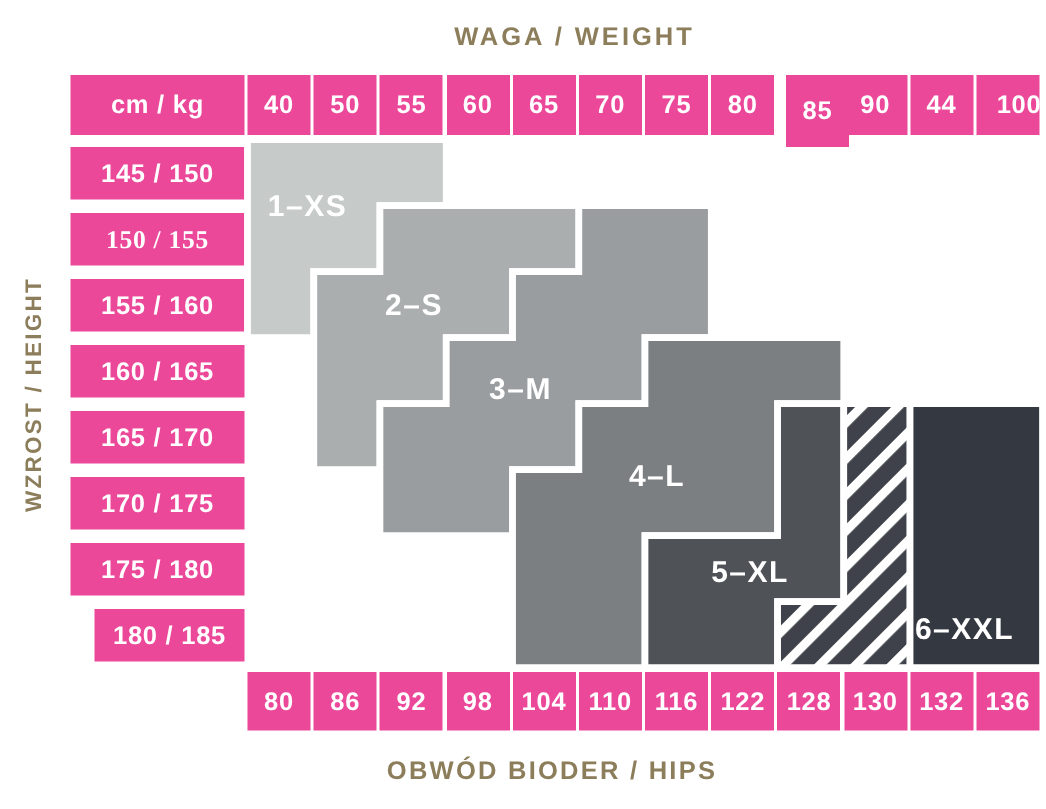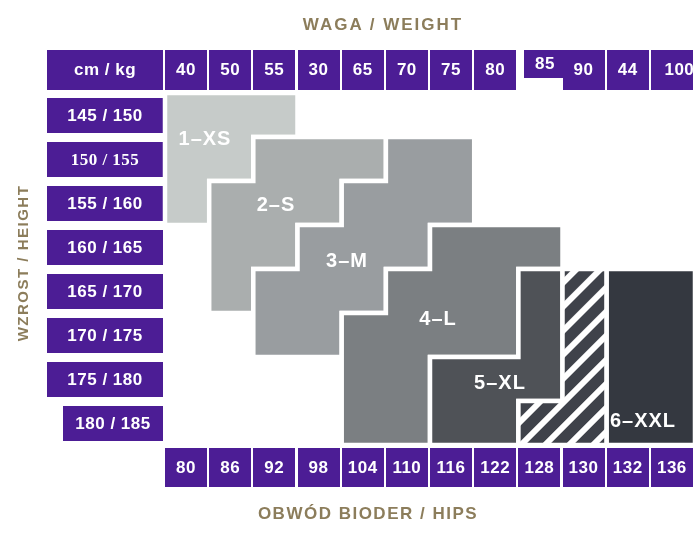--- a/index.html
+++ b/index.html
@@ -12,21 +12,21 @@
     letter-spacing:2px;white-space:nowrap;
   }
   .top-title{top:15px;left:70px;width:626px;text-align:center;}
   .bottom-title{top:504px;left:40px;width:656px;text-align:center;letter-spacing:1.5px;}
   .left-title{
     top:254px;left:-57px;width:160px;text-align:center;
     font-size:15px;letter-spacing:1.5px;line-height:18px;
     transform:rotate(-90deg);
   }
   .cell{
-    position:absolute;background:#4c1d95;color:#ffffff;font-weight:700;
+    position:absolute;background:#ec4899;color:#ffffff;font-weight:700;
     font-size:17px;display:flex;align-items:center;justify-content:center;
     letter-spacing:0.5px;box-sizing:border-box;
   }
   #regions-svg{position:absolute;left:0;top:0;}
   #regions-svg text{
     font-family:"Liberation Sans","DejaVu Sans",sans-serif;
     font-weight:700;font-size:20px;fill:#ffffff;letter-spacing:1px;
   }
   #regions-svg polygon{stroke:#ffffff;stroke-width:4.5;stroke-linejoin:miter;}
 </style>
@@ -35,26 +35,26 @@
 
 <div id="app">
   <div class="title top-title">WAGA / WEIGHT</div>
   <div class="title left-title">WZROST / HEIGHT</div>
   <div class="title bottom-title">OBWÓD BIODER / HIPS</div>
   <div class="cell" id="corner-cell" style="left:47px;top:50px;width:116px;height:40px;">cm / kg</div>
   <div id="weight-row">
       <div class="cell" style="left: 165px; top: 50px; width: 42px; height: 40px;">40</div>
       <div class="cell" style="left: 209.17px; top: 50px; width: 42px; height: 40px;">50</div>
       <div class="cell" style="left: 253.34px; top: 50px; width: 42px; height: 40px;">55</div>
-      <div class="cell" style="left: 297.51px; top: 50px; width: 42px; height: 40px;">30</div>
+      <div class="cell" style="left: 297.51px; top: 50px; width: 42px; height: 40px;">60</div>
       <div class="cell" style="left: 341.68px; top: 50px; width: 42px; height: 40px;">65</div>
       <div class="cell" style="left: 385.85px; top: 50px; width: 42px; height: 40px;">70</div>
       <div class="cell" style="left: 430.02px; top: 50px; width: 42px; height: 40px;">75</div>
       <div class="cell" style="left: 474.19px; top: 50px; width: 42px; height: 40px;">80</div>
-      <div class="cell" style="left: 524px; top: 50px; width: 42px; height: 28px;">85</div>
+      <div class="cell" style="left: 524px; top: 50px; width: 42px; height: 48px;">85</div>
       <div class="cell" style="left: 562.53px; top: 50px; width: 42px; height: 40px;">90</div>
       <div class="cell" style="left: 606.7px; top: 50px; width: 42px; height: 40px;">44</div>
       <div class="cell" style="left: 650.87px; top: 50px; width: 42px; height: 40px; padding-left: 15px;">100</div>
     </div>
   <div id="height-col">
       <div class="cell" style="left: 47px; top: 98px; width: 116px; height: 35px;">145 / 150</div>
       <div class="cell" style="left: 47px; top: 142px; width: 116px; height: 35px; font-family: Liberation Serif, serif;">150 / 155</div>
       <div class="cell" style="left: 47px; top: 186px; width: 116px; height: 35px;">155 / 160</div>
       <div class="cell" style="left: 47px; top: 230px; width: 116px; height: 35px;">160 / 165</div>
       <div class="cell" style="left: 47px; top: 274px; width: 116px; height: 35px;">165 / 170</div>

